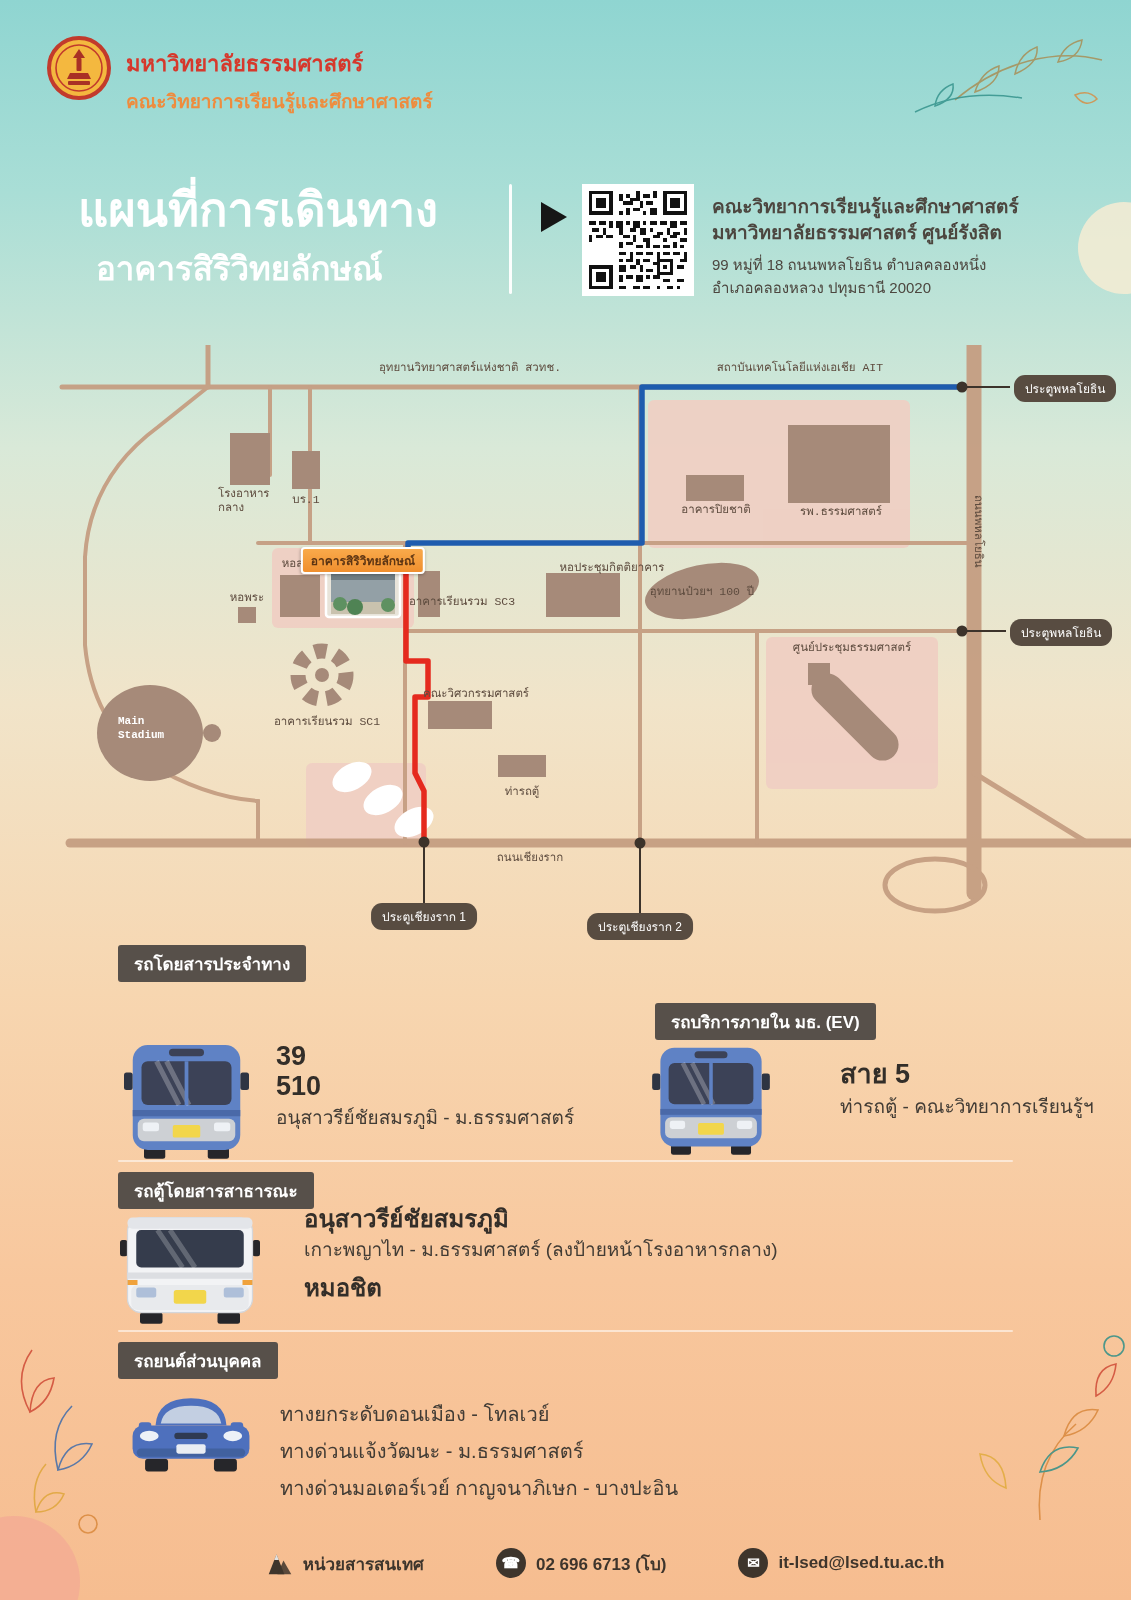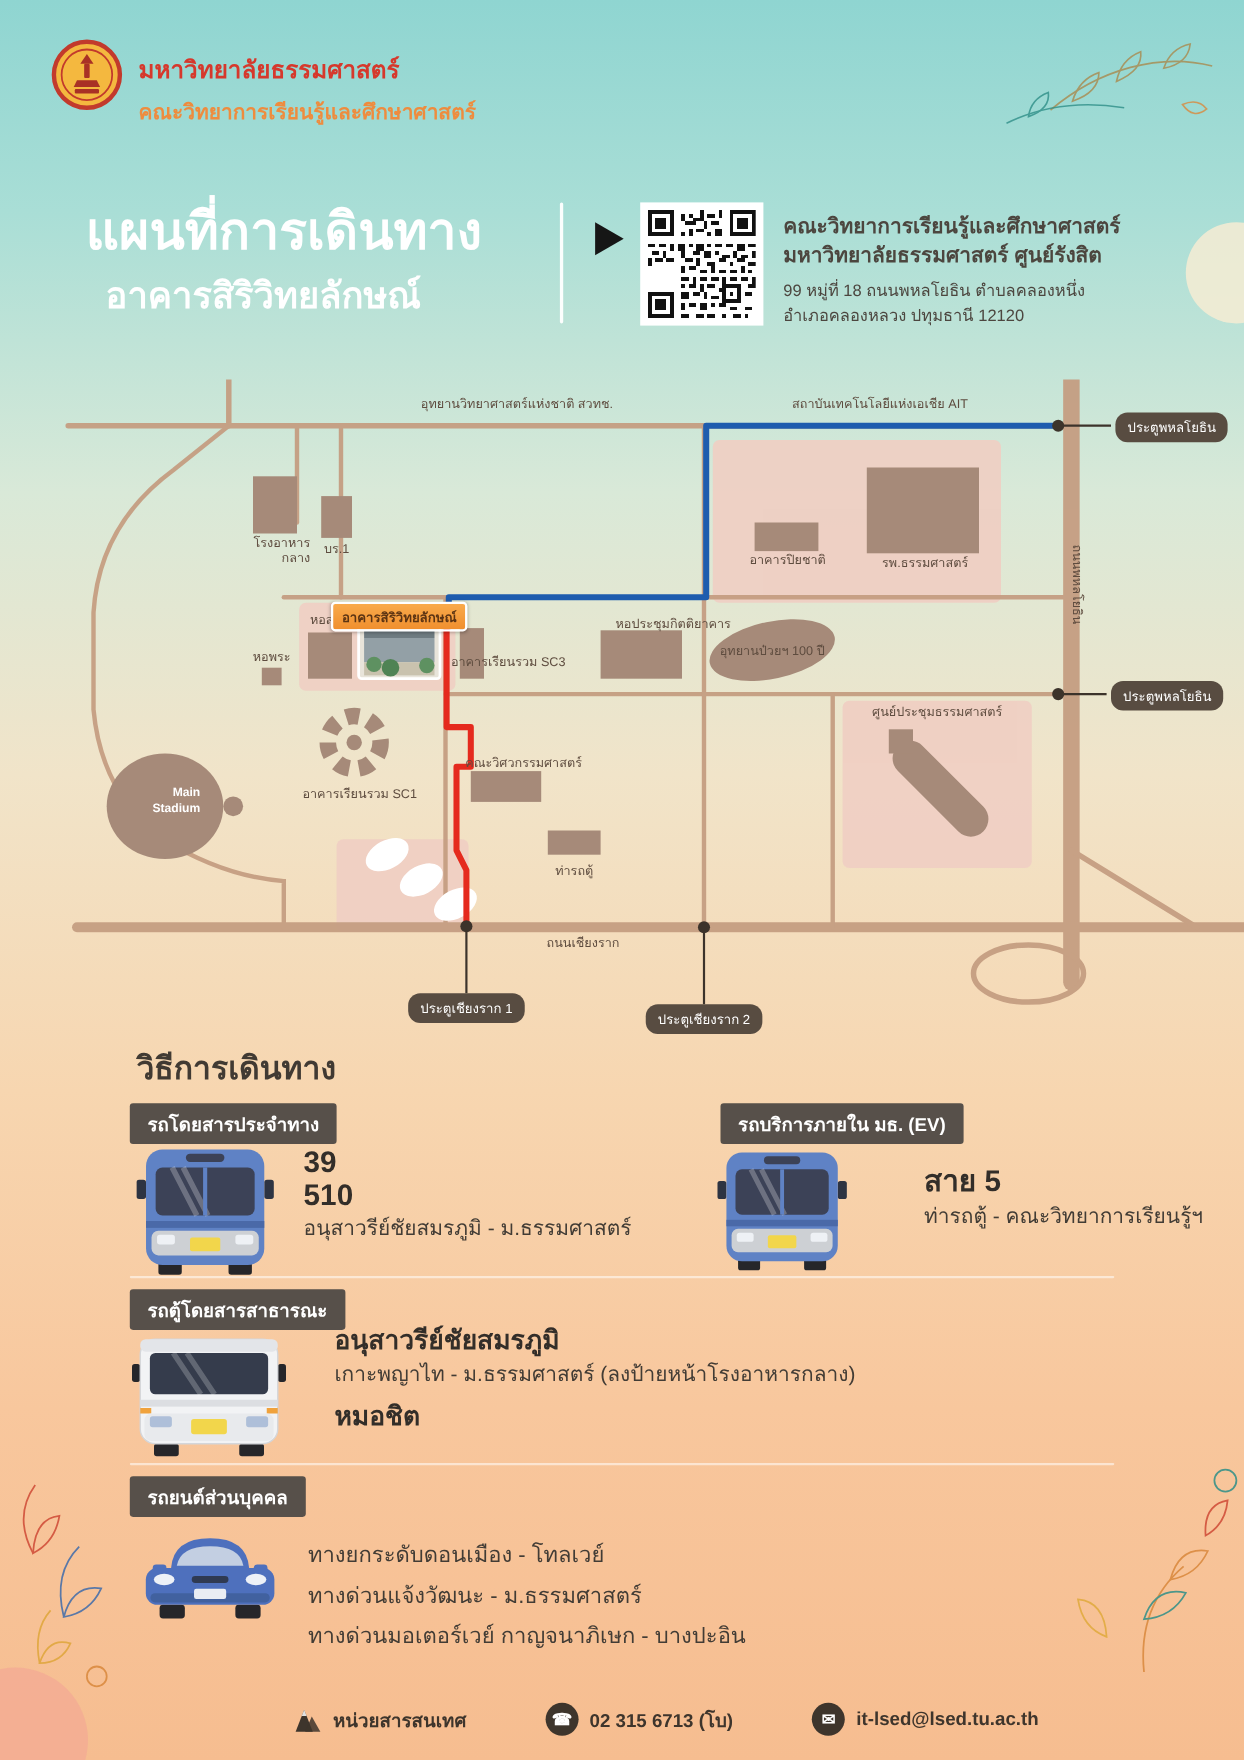--- a/index.html
+++ b/index.html
@@ -19,21 +19,21 @@
   .title2{position:absolute;left:96px;top:242px;font-size:33px;font-weight:700;color:#fff;}
   .tdivider{position:absolute;left:509px;top:184px;width:3px;height:110px;background:rgba(255,255,255,.95);border-radius:2px;}
   .tarrow{position:absolute;left:541px;top:202px;width:0;height:0;border-left:26px solid #161616;border-top:15px solid transparent;border-bottom:15px solid transparent;}
   .qr{position:absolute;left:582px;top:184px;width:112px;height:112px;background:#fff;padding:7px;box-sizing:border-box;}
   .contact{position:absolute;left:712px;top:194px;}
   .contact-l1,.contact-l2{font-size:19px;font-weight:700;color:#4c463f;line-height:1.35;}
   .contact-a1{font-size:15px;color:#4c463f;line-height:1.5;margin-top:9px;}
   .contact-a2{font-size:15px;color:#4c463f;line-height:1.5;}
   
   .map{position:absolute;left:0;top:345px;width:1131px;height:625px;}
-  .mlabel{position:absolute;font-size:11.5px;color:#5e4c3f;text-align:right;transform:translateX(-50%);line-height:1.25;white-space:nowrap;}
+  .mlabel{position:absolute;font-size:11.5px;color:#5e4c3f;text-align:left;transform:translateX(-50%);line-height:1.25;white-space:nowrap;font-family:Liberation Mono, monospace;}
   .mlabel.wrap{white-space:normal;}
   .mlabel.white{color:#fff;font-size:11px;font-weight:600;}
   .vroad-label{position:absolute;left:988px;top:150px;font-size:11.5px;color:#5e4c3f;transform:rotate(90deg);transform-origin:top left;white-space:nowrap;}
   .badge{position:absolute;background:#584c41;color:#fff;font-size:12px;padding:4px 11px;border-radius:11px;white-space:nowrap;}
   .badge.ctr{transform:translateX(-50%);}
   .sirilabel{position:absolute;left:363px;top:202px;transform:translateX(-50%);
     background:linear-gradient(180deg,#f9aa4b,#f08f2e);border:2px solid #fff;border-radius:4px;
     color:#5c3413;font-size:12px;font-weight:800;padding:2px 8px;white-space:nowrap;box-shadow:0 1px 3px rgba(0,0,0,.25);}
   
   .howto-title{position:absolute;left:124px;top:948px;font-size:29px;font-weight:800;color:#413a33;}
@@ -156,21 +156,21 @@
         <path d="M9 22h2v2h-2z M12 22h2v1h-2z M15 22h1v2h-1z M17 23h2v1h-2z M26 22h2v1h-2z"></path>
         <path d="M9 25h1v2h-1z M11 25h2v1h-2z M14 25h2v2h-2z M17 25h1v1h-1z M19 25h2v1h-2z M22 26h2v1h-2z M26 26h2v1h-2z"></path>
         <path d="M9 28h2v1h-2z M13 28h2v1h-2z M16 28h2v1h-2z M20 28h1v1h-1z M23 28h2v1h-2z M26 28h1v1h-1z"></path>
       </g>
     </svg>
   </div>
   <div class="contact">
     <div class="contact-l1">คณะวิทยาการเรียนรู้และศึกษาศาสตร์</div>
     <div class="contact-l2">มหาวิทยาลัยธรรมศาสตร์ ศูนย์รังสิต</div>
     <div class="contact-a1">99 หมู่ที่ 18 ถนนพหลโยธิน ตำบลคลองหนึ่ง</div>
-    <div class="contact-a2">อำเภอคลองหลวง ปทุมธานี 12120</div>
+    <div class="contact-a2">อำเภอคลองหลวง ปทุมธานี 20020</div>
   </div>
 
   <div class="map">
     <svg width="1131" height="625" viewBox="0 0 1131 625">
 
       <g fill="#f0cec3" opacity="0.9">
         <rect x="648" y="55" width="262" height="148" rx="6"></rect>
         <rect x="272" y="203" width="142" height="80" rx="6"></rect>
         <rect x="766" y="292" width="172" height="152" rx="6"></rect>
         <rect x="306" y="418" width="120" height="84" rx="6"></rect>
@@ -272,21 +272,21 @@
 
     
     <div class="badge" style="left:1014px;top:30px;">ประตูพหลโยธิน</div>
     <div class="badge" style="left:1010px;top:274px;">ประตูพหลโยธิน</div>
     <div class="badge ctr" style="left:424px;top:558px;">ประตูเชียงราก 1</div>
     <div class="badge ctr" style="left:640px;top:568px;">ประตูเชียงราก 2</div>
   </div>
 
   <div class="howto-title">วิธีการเดินทาง</div>
 
-  <div class="secbar" style="left:118px;top:1003px;">รถโดยสารประจำทาง</div>
+  <div class="secbar" style="left:118px;top:945px;">รถโดยสารประจำทาง</div>
   <svg class="abs" style="left:124px;top:1040px;" width="125" height="120" viewBox="0 0 100 96">
       <use href="#busicon"></use>
     </svg>
   <div class="abs" style="left:276px;top:1042px;">
     <div class="bignum">39</div>
     <div class="bignum">510</div>
     <div class="desc">อนุสาวรีย์ชัยสมรภูมิ - ม.ธรรมศาสตร์</div>
   </div>
 
   <div class="secbar" style="left:655px;top:1003px;">รถบริการภายใน มธ. (EV)</div>
@@ -351,21 +351,21 @@
     <div class="fitem">
       <svg width="26" height="24" viewBox="0 0 30 26">
         <path d="M11 3 L20 26 H2 Z" fill="#3e352c"></path>
         <path d="M19 10 L28 26 H12 Z" fill="#3e352c" opacity=".85"></path>
         <path d="M11 3 l2.6 6.5 h-5.2 z" fill="#ffffff" opacity=".85"></path>
       </svg>
       <span>หน่วยสารสนเทศ</span>
     </div>
     <div class="fitem">
       <span class="ficon">☎</span>
-      <span>02 315 6713 (โบ)</span>
+      <span>02 696 6713 (โบ)</span>
     </div>
     <div class="fitem">
       <span class="ficon">✉</span>
       <span>it-lsed@lsed.tu.ac.th</span>
     </div>
   </div>
 
 </div>
 
 </body></html>

